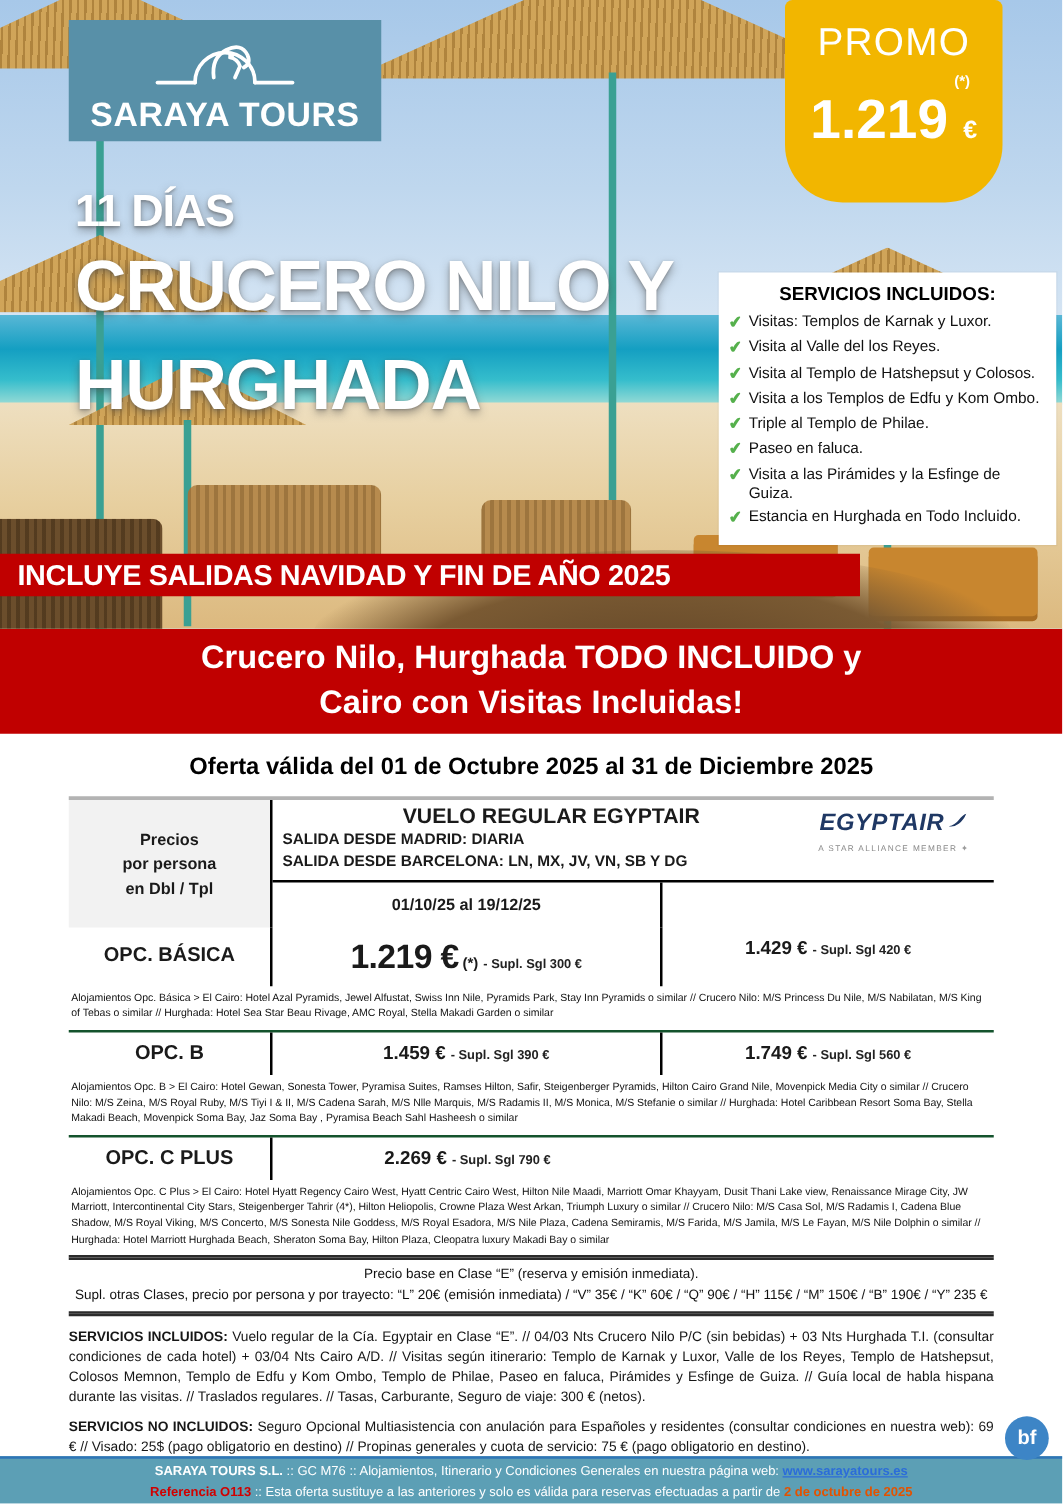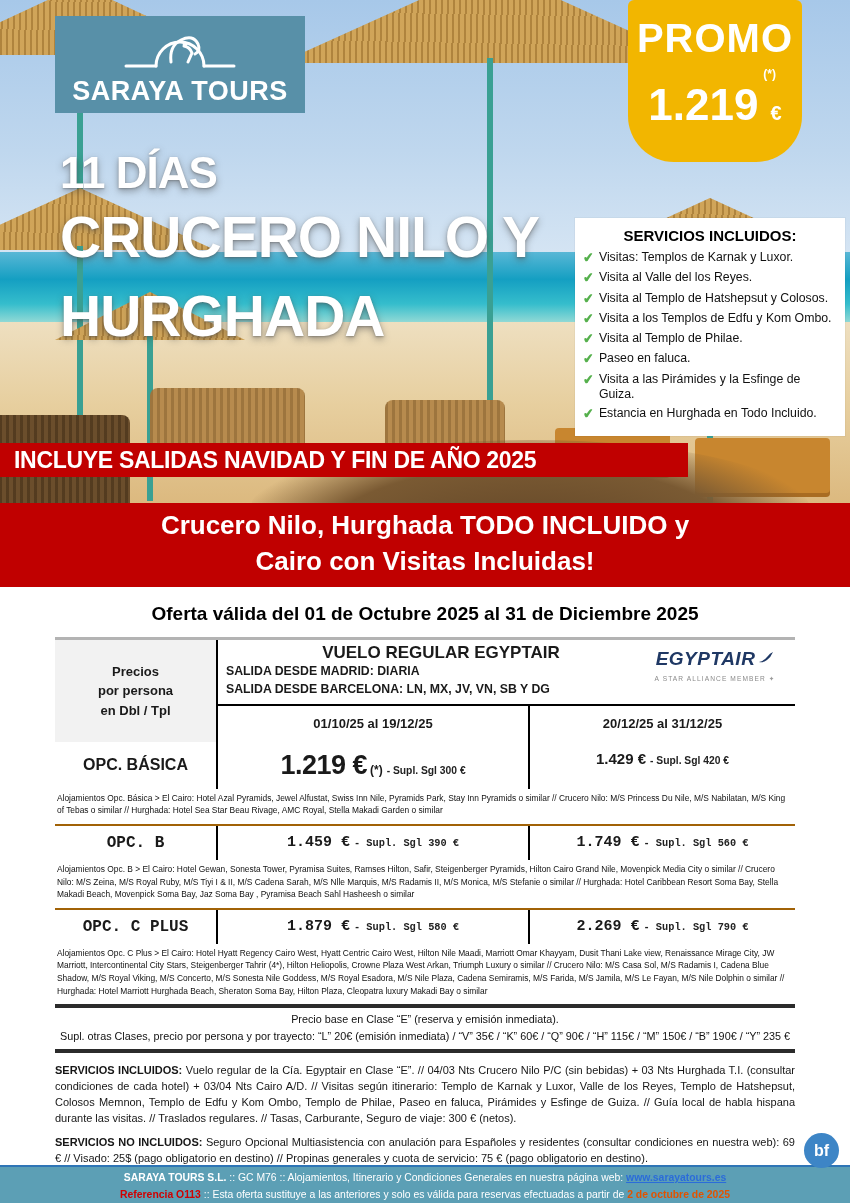--- a/index.html
+++ b/index.html
@@ -26,29 +26,29 @@
           border-radius:50%;}
 
   
   .brandbox{position:absolute;left:55px;top:16px;width:250px;height:97px;background:#5890a8;
             display:flex;flex-direction:column;align-items:center;justify-content:flex-start;z-index:6;padding-top:4px;}
   .brandbox .wordmark{color:#fff;font-weight:700;font-size:27px;letter-spacing:.5px;margin-top:-2px;}
 
   
   .promo{position:absolute;left:628px;top:0;width:174px;height:162px;background:#f2b600;
          border-radius:6px 6px 46px 46px;z-index:7;color:#fff;text-align:center;padding-top:16px;}
-  .promo .p-label{font-size:40px;font-weight:700;letter-spacing:1px;}
+  .promo .p-label{font-size:31px;font-weight:400;letter-spacing:1px;}
   .promo .p-star{font-size:12px;font-weight:700;text-align:right;padding-right:26px;margin-top:6px;}
   .promo .p-price{font-size:44px;font-weight:800;line-height:1;margin-top:2px;}
   .promo .p-cur{font-size:20px;font-weight:700;}
 
   
   .titles{position:absolute;left:60px;top:148px;z-index:6;color:#fff;font-weight:800;
           text-shadow:0 3px 7px rgba(70,70,70,.5),0 1px 2px rgba(90,90,90,.45);}
-  .t-duration{font-size:44px;letter-spacing:-1px;}
+  .t-duration{font-size:36px;letter-spacing:-1px;}
   .t-main{font-size:57px;letter-spacing:-1px;line-height:1.38;}
 
   
   .services{position:absolute;left:575px;top:218px;width:270px;min-height:214px;background:#fff;
             z-index:6;padding:7px 8px 10px 8px;box-shadow:0 0 0 1px rgba(0,0,0,.03);}
   .services .s-title{text-align:center;font-weight:800;font-size:15px;margin:2px 0 6px 0;color:#000;}
   .services ul{list-style:none;margin:0;padding:0;}
   .services li{display:flex;align-items:flex-start;font-size:12.3px;color:#111;margin:4px 0;line-height:1.25;}
   .services .chk{color:#55b04c;font-weight:700;font-size:13px;margin-right:5px;flex:0 0 auto;transform:rotate(-6deg);}
 
@@ -79,21 +79,21 @@
   .d2{grid-column:3;grid-row:2;}
   .orow{display:grid;grid-template-columns:163px 312px 265px;}
   .oname{display:flex;align-items:center;justify-content:center;font-weight:800;font-size:16px;border-right:2px solid #000;}
   .ocell{display:flex;align-items:baseline;justify-content:center;padding:8px 4px;}
   .ocell.mid{border-right:2px solid #000;}
   .amt{font-weight:800;font-size:15px;}
   .amt.big{font-size:27px;letter-spacing:-.5px;}
   .star{font-weight:800;font-size:12px;margin-left:3px;}
   .suppl{font-size:10.3px;font-weight:600;margin-left:4px;color:#222;}
   .fnote{font-size:8.4px;line-height:1.5;color:#111;padding:3px 2px 7px 2px;}
-  .sep{border-top:2px solid #a16207;font-family:Liberation Mono, monospace;}
+  .sep{border-top:2px solid #14532d;}
   .dblrule{height:4px;border-top:2px solid #2b2b2b;border-bottom:2px solid #2b2b2b;}
   .basebox{text-align:center;font-size:10.8px;line-height:1.55;padding:3px 0 4px 0;color:#111;}
 
   
   .details{margin:10px 55px 0 55px;}
   .details p{font-size:11px;line-height:1.45;text-align:justify;margin:0 0 9px 0;color:#161616;}
   .details b{font-weight:800;}
 
   
   .bf{position:absolute;right:11px;top:1133px;width:35px;height:35px;border-radius:50%;background:#3d85c6;
@@ -189,21 +189,21 @@
         <li>
             <span class="chk">✔</span>
             <span>Visita al Templo de Hatshepsut y Colosos.</span>
           </li>
         <li>
             <span class="chk">✔</span>
             <span>Visita a los Templos de Edfu y Kom Ombo.</span>
           </li>
         <li>
             <span class="chk">✔</span>
-            <span>Visita al Templo de Philae.</span>
+            <span>Triple al Templo de Philae.</span>
           </li>
         <li>
             <span class="chk">✔</span>
             <span>Paseo en faluca.</span>
           </li>
         <li>
             <span class="chk">✔</span>
             <span>Visita a las Pirámides y la Esfinge de Guiza.</span>
           </li>
         <li>
@@ -244,21 +244,20 @@
                 </svg>
             </span>
           </span>
           <div class="eg-sub">
             <span>A STAR ALLIANCE MEMBER</span>
             <span style="color:#9a9a9a;">✦</span>
           </div>
         </div>
       </div>
       <div class="dcell d1">01/10/25 al  19/12/25</div>
-      <div class="dcell d2">20/12/25 al 31/12/25</div>
     </div>
 
     <div class="orow" style="min-height:44px;">
       <div class="oname">OPC. BÁSICA</div>
       <div class="ocell mid">
         <span class="amt big">1.219 €</span>
         <span class="star">(*)</span>
         <span class="suppl">- Supl. Sgl 300 €</span>
       </div>
       <div class="ocell">
@@ -276,24 +275,20 @@
       </div>
       <div class="ocell">
         <span class="amt">1.749 €</span>
         <span class="suppl">- Supl. Sgl 560 €</span>
       </div>
     </div>
     <div class="fnote">Alojamientos Opc. B &gt; El Cairo: Hotel Gewan, Sonesta Tower, Pyramisa Suites, Ramses Hilton, Safir, Steigenberger Pyramids, Hilton Cairo Grand Nile, Movenpick Media City o similar // Crucero Nilo: M/S Zeina, M/S Royal Ruby, M/S Tiyi I &amp; II, M/S Cadena Sarah, M/S Nlle Marquis, M/S Radamis II, M/S Monica, M/S Stefanie o similar // Hurghada: Hotel Caribbean Resort Soma Bay, Stella Makadi Beach, Movenpick Soma Bay, Jaz Soma Bay , Pyramisa Beach Sahl Hasheesh o similar</div>
 
     <div class="orow sep" style="min-height:36px;">
       <div class="oname">OPC. C PLUS</div>
-      <div class="ocell mid">
-        <span class="amt">1.879 €</span>
-        <span class="suppl">- Supl. Sgl 580 €</span>
-      </div>
       <div class="ocell">
         <span class="amt">2.269 €</span>
         <span class="suppl">- Supl. Sgl 790 €</span>
       </div>
     </div>
     <div class="fnote">Alojamientos Opc. C Plus &gt; El Cairo: Hotel Hyatt Regency Cairo West, Hyatt Centric Cairo West, Hilton Nile Maadi, Marriott Omar Khayyam, Dusit Thani Lake view, Renaissance Mirage City, JW Marriott, Intercontinental City Stars, Steigenberger Tahrir (4*), Hilton Heliopolis, Crowne Plaza West Arkan, Triumph Luxury o similar // Crucero Nilo: M/S Casa Sol, M/S Radamis I, Cadena Blue Shadow, M/S Royal Viking, M/S Concerto, M/S Sonesta Nile Goddess, M/S Royal Esadora, M/S Nile Plaza, Cadena Semiramis, M/S Farida, M/S Jamila, M/S Le Fayan, M/S Nile Dolphin o similar // Hurghada: Hotel Marriott Hurghada Beach, Sheraton Soma Bay, Hilton Plaza, Cleopatra luxury Makadi Bay o similar</div>
 
     <div class="dblrule"></div>
     <div class="basebox">
       <div>Precio base en Clase “E”  (reserva y emisión inmediata).</div>

